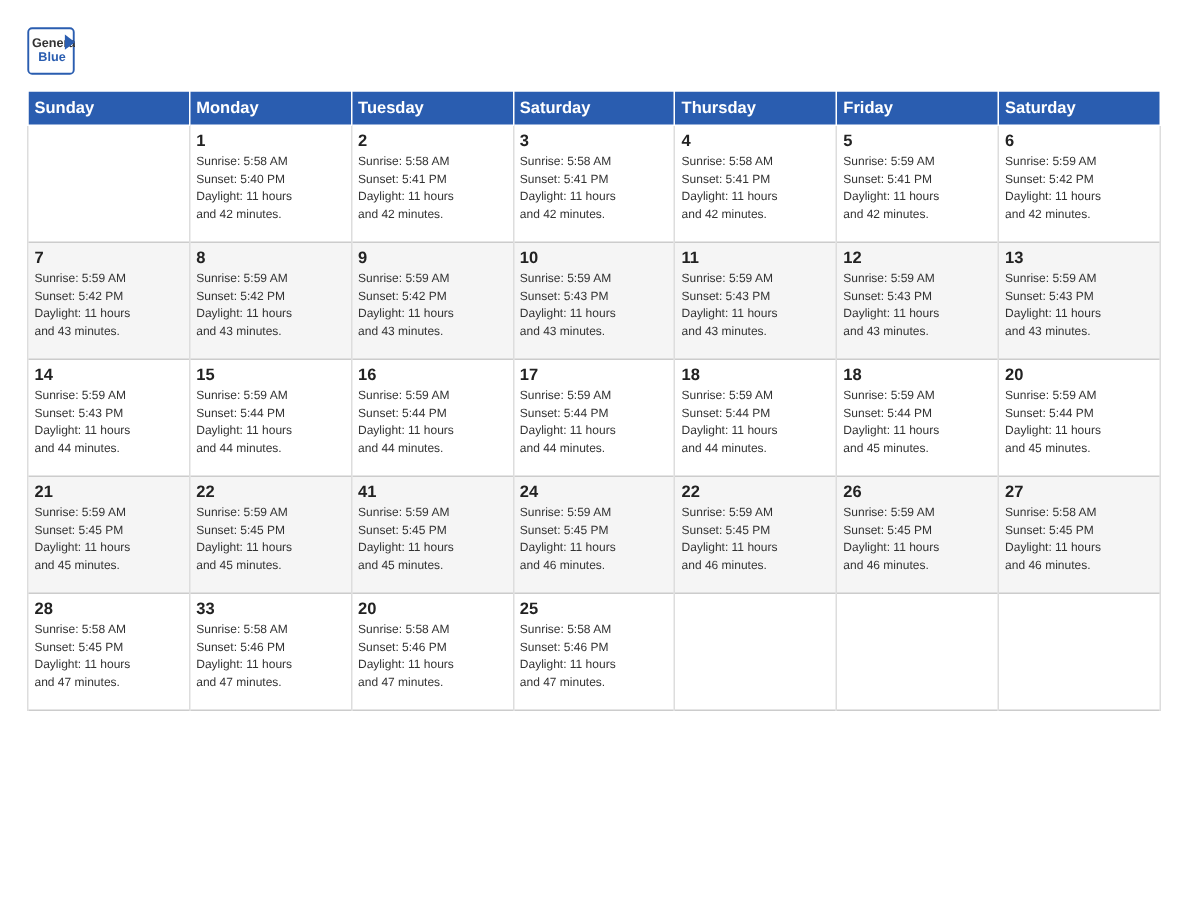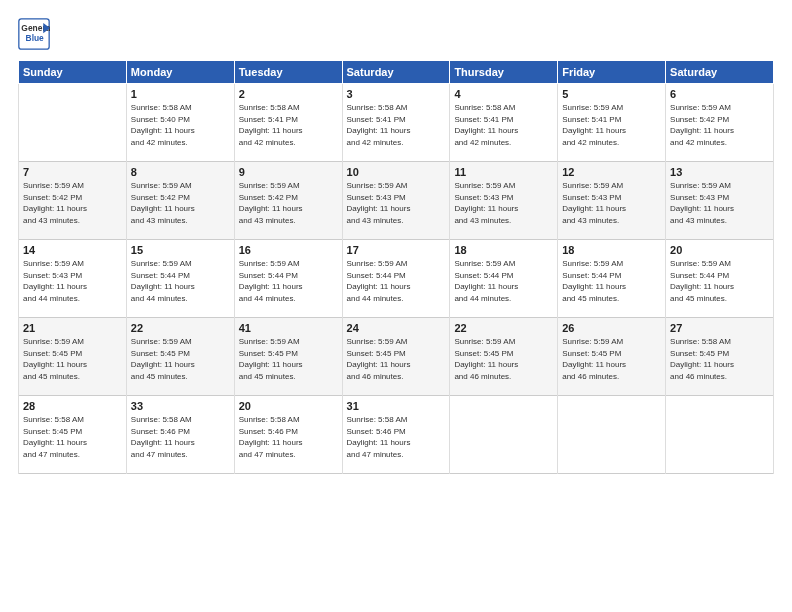--- a/index.html
+++ b/index.html
@@ -346,21 +346,21 @@
 and 47 minutes.</div>
           </td>
           <td>
             <span class="day-num">20</span>
             <div class="cell-text" style="white-space: pre-line;">Sunrise: 5:58 AM
 Sunset: 5:46 PM
 Daylight: 11 hours
 and 47 minutes.</div>
           </td>
           <td>
-            <span class="day-num">31</span>
+            <span class="day-num">25</span>
             <div class="cell-text" style="white-space: pre-line;">Sunrise: 5:58 AM
 Sunset: 5:46 PM
 Daylight: 11 hours
 and 47 minutes.</div>
           </td>
           <td class="empty"></td>
           <td class="empty"></td>
           <td class="empty"></td>
         </tr>
       </tbody>

